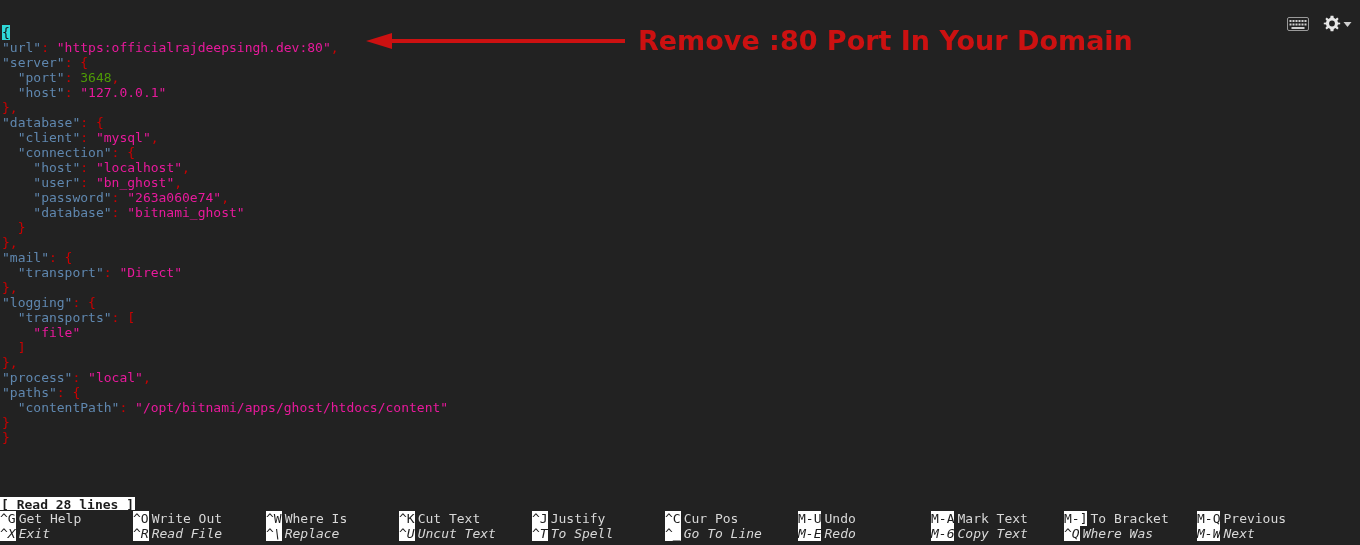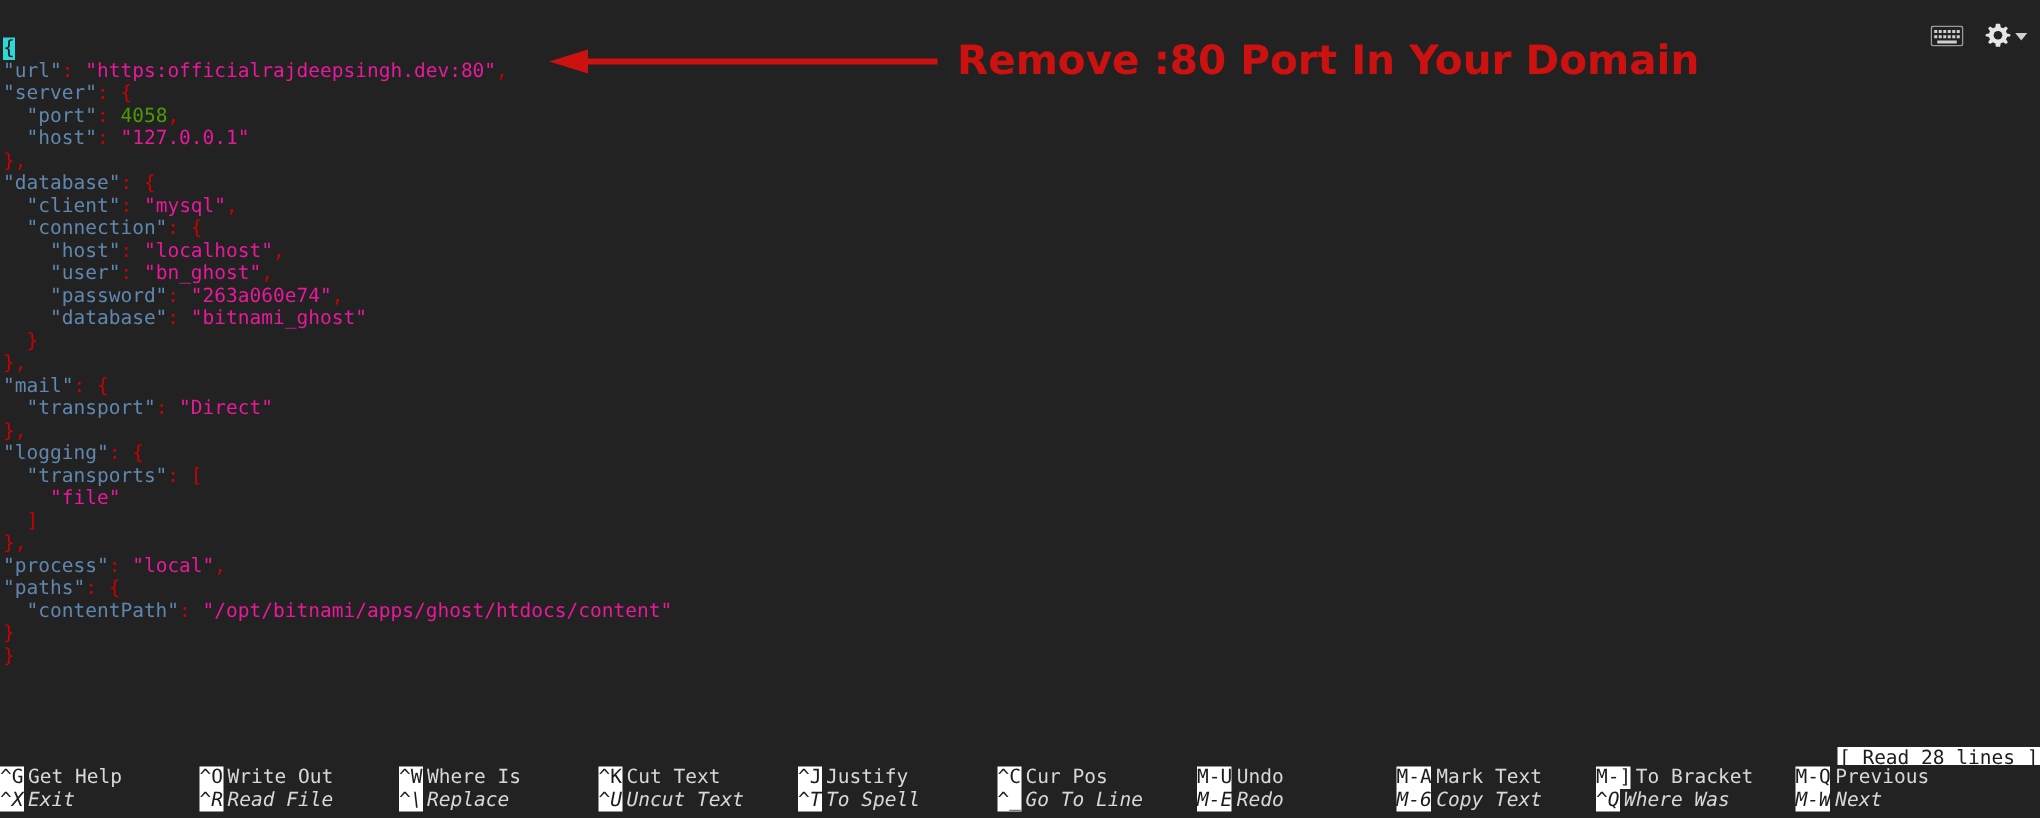--- a/index.html
+++ b/index.html
@@ -112,21 +112,22 @@
     white-space: pre;
   }
 
   
   .statusmsg-row {
     position: absolute;
     top: 494px;
     left: 0;
     width: 1360px;
     height: 16px;
-    text-align: right;
+    text-align: left;
+    font-weight: bold;
   }
   .statusmsg {
     display: inline-block;
     background: #ffffff;
     color: #1c1c1c;
     font-size: 13px;
     line-height: 16px;
     white-space: pre;
     padding: 0 1px;
   }
@@ -197,21 +198,21 @@
       <svg width="9" height="7" viewBox="0 0 9 7" style="margin-left:2px;">
         <path d="M0.5 1 L8.5 1 L4.5 6 Z" fill="#cfcfcf"></path>
       </svg>
     </span>
   </div>
 
   <div class="editor" id="editor">
       <div class="code-line"><span class="t-cursor">{</span></div>
       <div class="code-line"><span class="t-key">"url"</span><span class="t-punc">:</span><span class="t-plain"> </span><span class="t-str">"https:officialrajdeepsingh.dev:80"</span><span class="t-punc">,</span></div>
       <div class="code-line"><span class="t-key">"server"</span><span class="t-punc">: {</span></div>
-      <div class="code-line"><span class="t-key">  "port"</span><span class="t-punc">:</span><span class="t-plain"> </span><span class="t-num">4058</span><span class="t-punc">,</span></div>
+      <div class="code-line"><span class="t-key">  "port"</span><span class="t-punc">:</span><span class="t-plain"> </span><span class="t-num">3648</span><span class="t-punc">,</span></div>
       <div class="code-line"><span class="t-key">  "host"</span><span class="t-punc">:</span><span class="t-plain"> </span><span class="t-str">"127.0.0.1"</span></div>
       <div class="code-line"><span class="t-punc">},</span></div>
       <div class="code-line"><span class="t-key">"database"</span><span class="t-punc">: {</span></div>
       <div class="code-line"><span class="t-key">  "client"</span><span class="t-punc">:</span><span class="t-plain"> </span><span class="t-str">"mysql"</span><span class="t-punc">,</span></div>
       <div class="code-line"><span class="t-key">  "connection"</span><span class="t-punc">: {</span></div>
       <div class="code-line"><span class="t-key">    "host"</span><span class="t-punc">:</span><span class="t-plain"> </span><span class="t-str">"localhost"</span><span class="t-punc">,</span></div>
       <div class="code-line"><span class="t-key">    "user"</span><span class="t-punc">:</span><span class="t-plain"> </span><span class="t-str">"bn_ghost"</span><span class="t-punc">,</span></div>
       <div class="code-line"><span class="t-key">    "password"</span><span class="t-punc">:</span><span class="t-plain"> </span><span class="t-str">"263a060e74"</span><span class="t-punc">,</span></div>
       <div class="code-line"><span class="t-key">    "database"</span><span class="t-punc">:</span><span class="t-plain"> </span><span class="t-str">"bitnami_ghost"</span></div>
       <div class="code-line"><span class="t-punc">  }</span></div>

